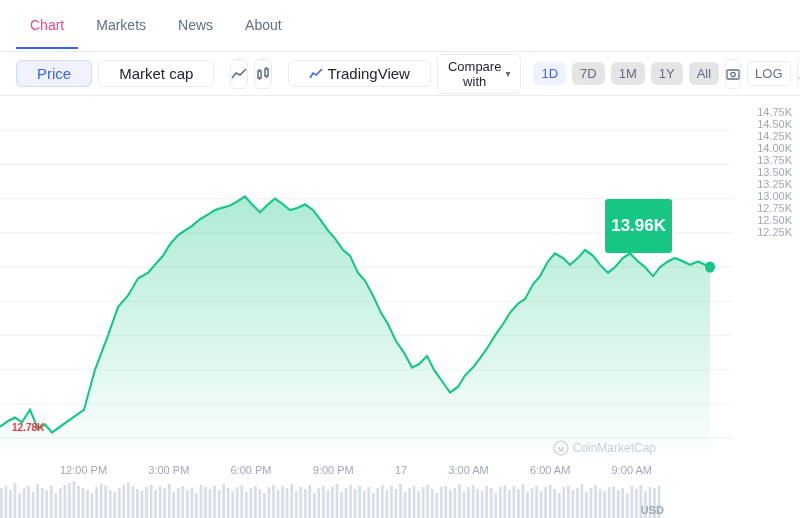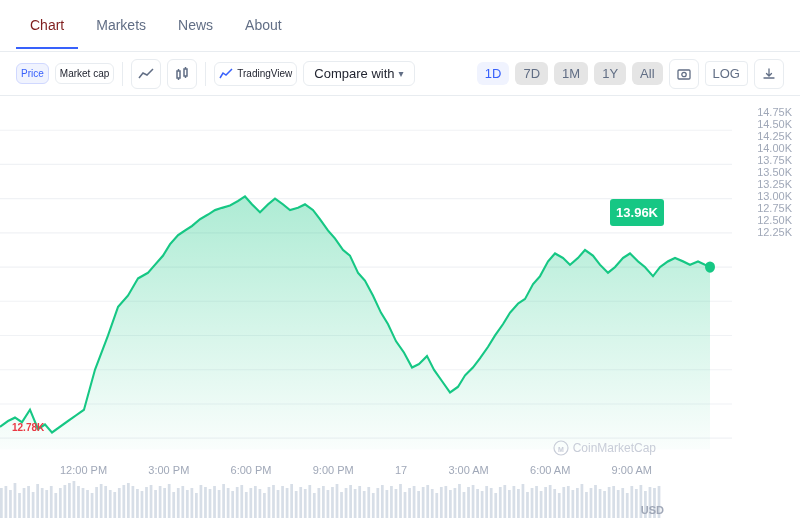--- a/index.html
+++ b/index.html
@@ -23,42 +23,42 @@
     .nav-tab {
       padding: 14px 14px;
       font-size: 14px;
       font-weight: 500;
       color: #616e85;
       cursor: pointer;
       border-bottom: 2px solid transparent;
       white-space: nowrap;
     }
     .nav-tab.active {
-      color: #7f1d1d;
+      color: #ec4899;
       border-bottom: 2px solid #3861fb;
     }
 
     
     .toolbar {
       display: flex;
       align-items: center;
       padding: 8px 16px;
       gap: 6px;
       border-bottom: 1px solid #e8ecf0;
       height: 44px;
     }
     .toolbar-btn {
       display: flex;
       align-items: center;
       gap: 4px;
-      padding: 4px 4px;
+      padding: 4px 20px;
       border-radius: 6px;
       border: 1px solid #e8ecf0;
       background: #fff;
-      font-size: 10px;
+      font-size: 15px;
       color: #222531;
       cursor: pointer;
       white-space: nowrap;
     }
     .toolbar-btn.active {
       background: #f0f3fe;
       border-color: #d0d8ff;
       color: #3861fb;
     }
     .toolbar-divider {
@@ -134,26 +134,26 @@
 
     svg.chart-svg {
       position: absolute;
       top: 0; left: 0;
       width: 100%;
       height: 100%;
     }
 
     .price-badge {
       position: absolute;
-      right: 68px;
+      right: 60px;
       background: #16c784;
       color: #fff;
-      font-size: 13px;
+      font-size: 17px;
       font-weight: 700;
-      padding: 6px 6px;
+      padding: 17px 6px;
       border-radius: 3px;
     }
 
     .watermark {
       position: absolute;
       bottom: 62px;
       right: 76px;
       color: #c8cdd8;
       font-size: 12px;
       display: flex;

